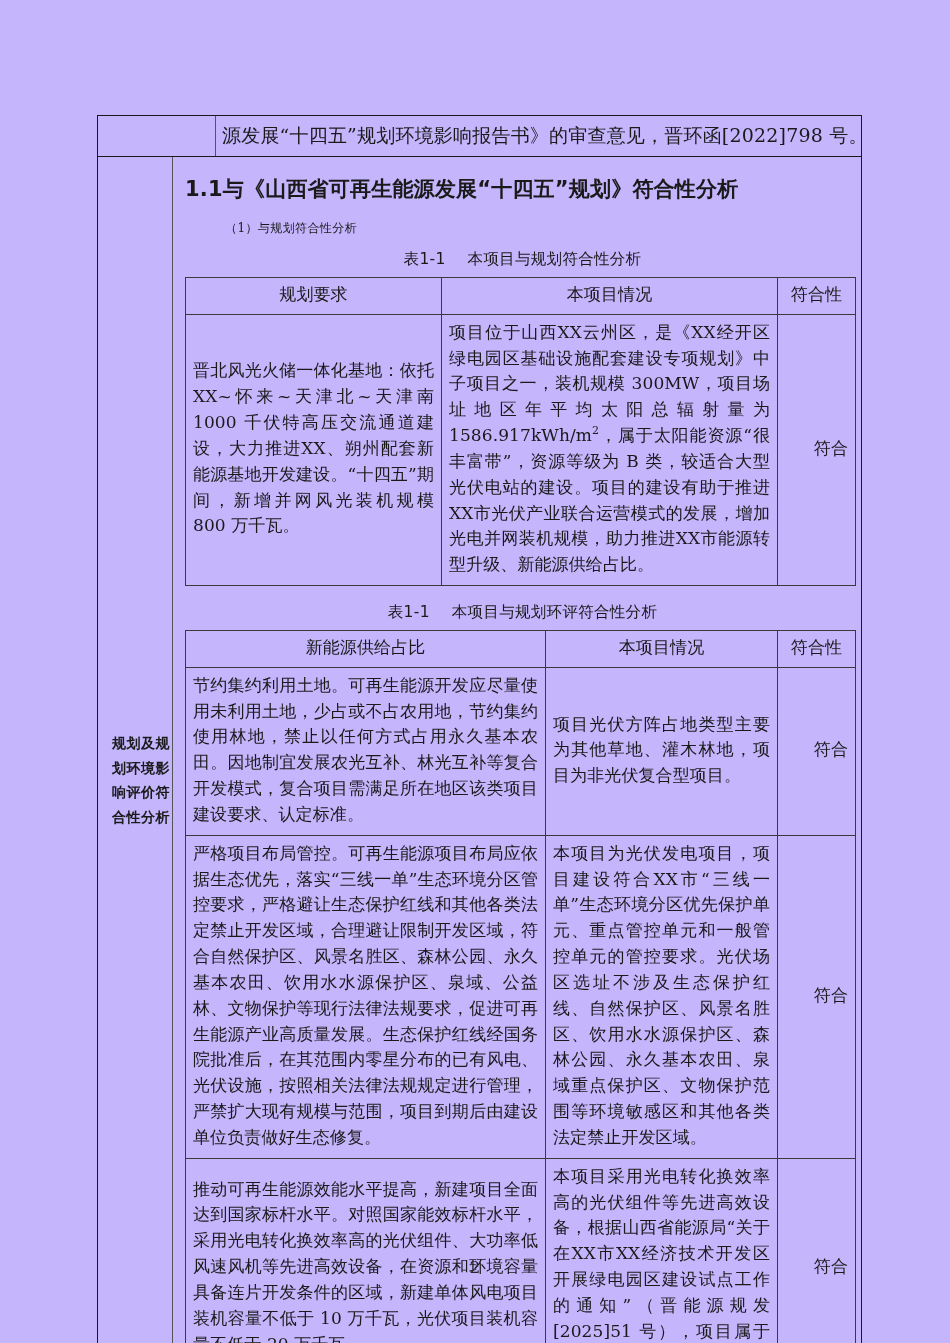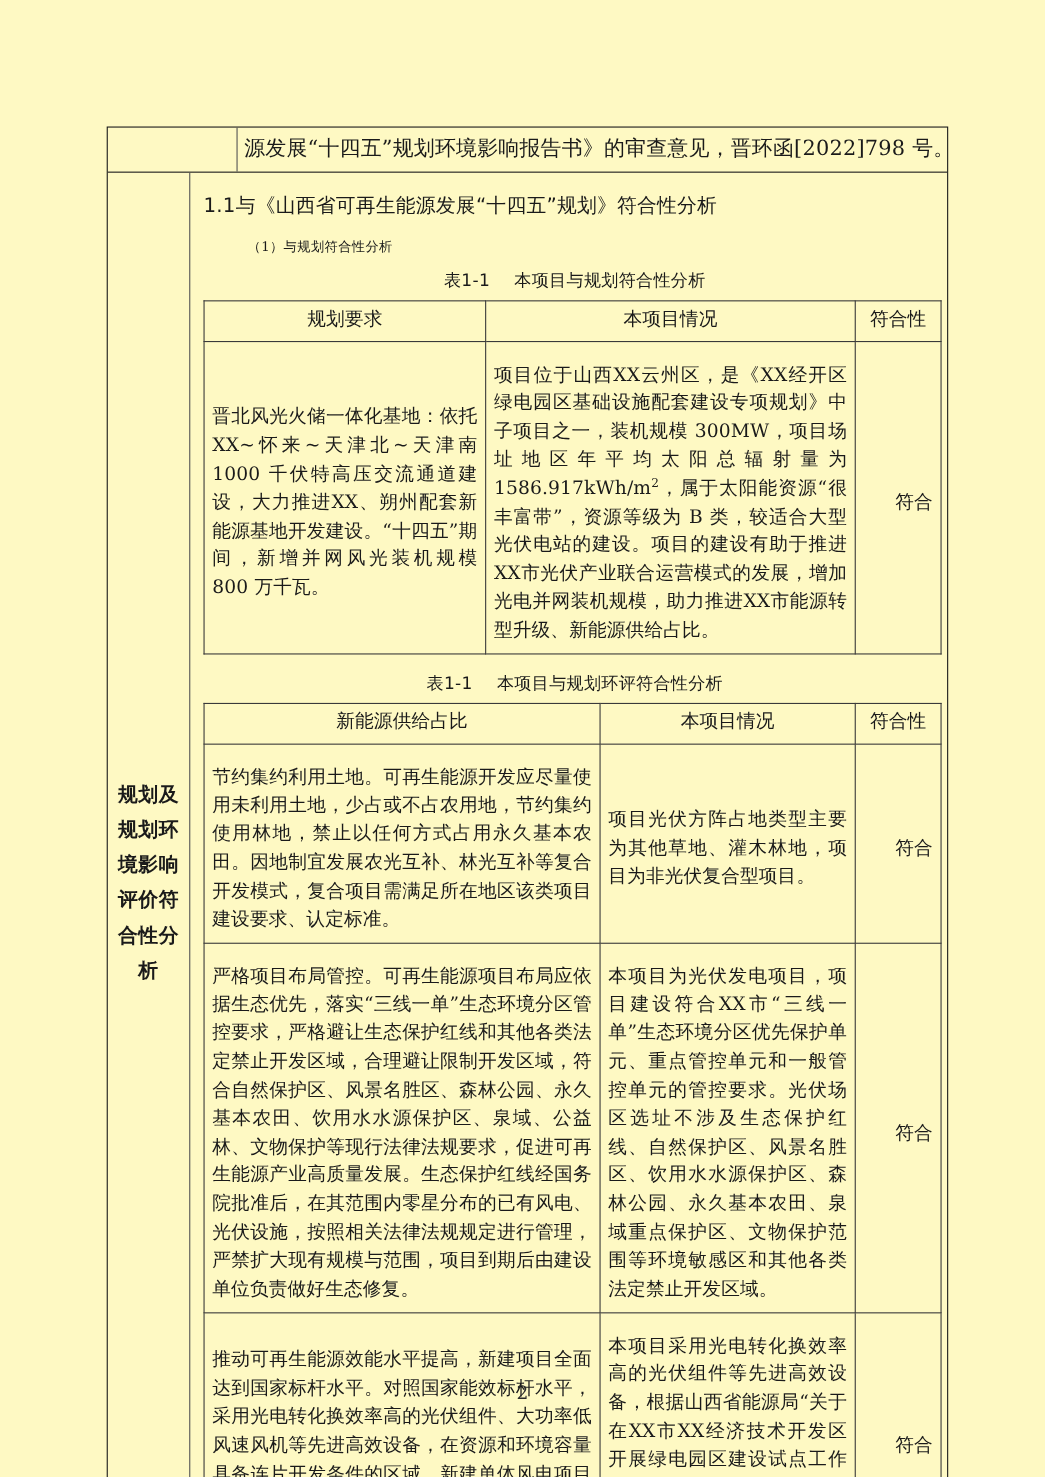--- a/index.html
+++ b/index.html
@@ -14,21 +14,21 @@
     font-family: "DejaVu Serif", "Liberation Serif", serif;
     color: #1a1a1a;
     overflow: hidden;
   }
 
   .page {
     position: absolute;
     left: 0; top: 0;
     width: 950px;
     height: 1343px;
-    background: #fef9c3;
+    background: #c4b5fd;
   }
 
   
   .frame {
     position: absolute;
     left: 97px;
     top: 115px;
     width: 765px;
     border: 1.6px solid #1a1a1a;
     box-sizing: border-box;
@@ -71,39 +71,39 @@
     padding: 5px 4px 6px 6px;
     font-size: 19px;
     line-height: 1.5;
     letter-spacing: 0.2px;
     text-align: left;
     white-space: nowrap;
   }
 
   
   .side-label {
-    font-family: Liberation Mono, monospace;
+    font-family: Liberation Sans, sans-serif;
     font-weight: bold;
-    font-size: 18px;
+    font-size: 14px;
     line-height: 1.78;
-    text-align: center;
+    text-align: right;
     letter-spacing: 0.5px;
     width: 70px;
     word-break: break-all;
   }
 
   
   .content {
     padding: 14px 6px 10px 12px;
   }
 
   h2.sec-title {
     font-family: "DejaVu Sans", "Liberation Sans", sans-serif;
-    font-size: 18px;
-    font-weight: normal;
+    font-size: 21px;
+    font-weight: bold;
     margin: 4px 0 16px 0;
     letter-spacing: 0.2px;
     line-height: 1.4;
   }
 
   .sub-title {
     font-size: 12px;
     margin: 0 0 12px 40px;
     letter-spacing: 0.4px;
   }
@@ -120,21 +120,21 @@
 
   table.doc-table {
     border-collapse: collapse;
     width: 670px;
     margin: 0 4px 16px 0;
     table-layout: fixed;
   }
   table.doc-table td,
   table.doc-table th {
     border: 1.1px solid #3a3a3a;
-    padding: 18px 7px 7px 7px;
+    padding: 5px 7px 7px 7px;
     vertical-align: middle;
     font-weight: normal;
     font-size: 17px;
     line-height: 1.52;
     letter-spacing: 0.1px;
   }
   table.doc-table thead td {
     text-align: center;
     padding: 4px 6px 6px 6px;
   }

